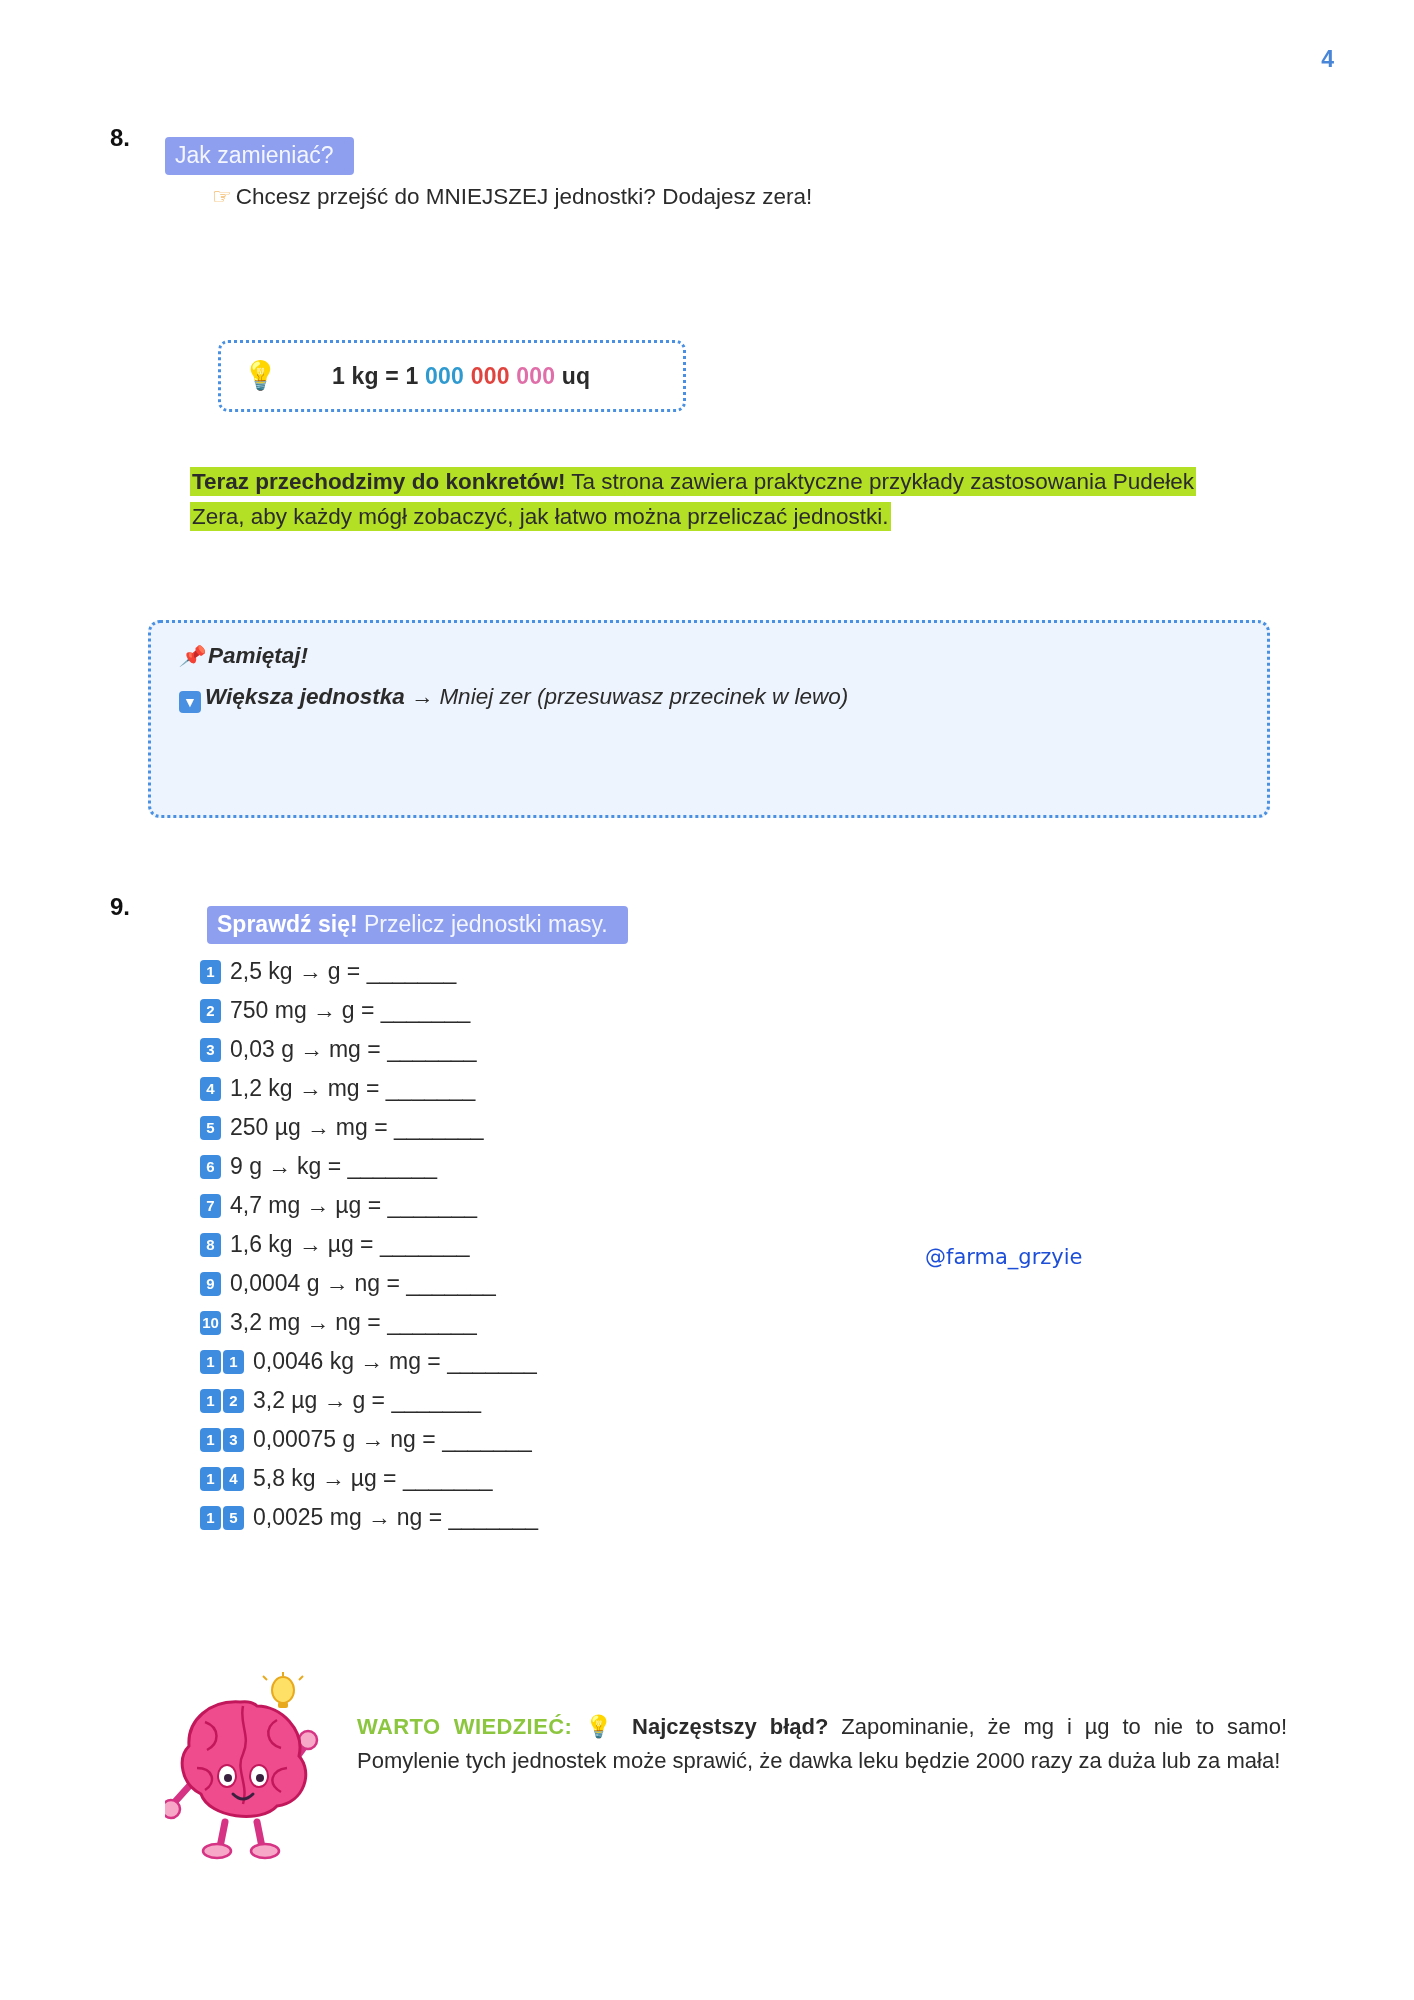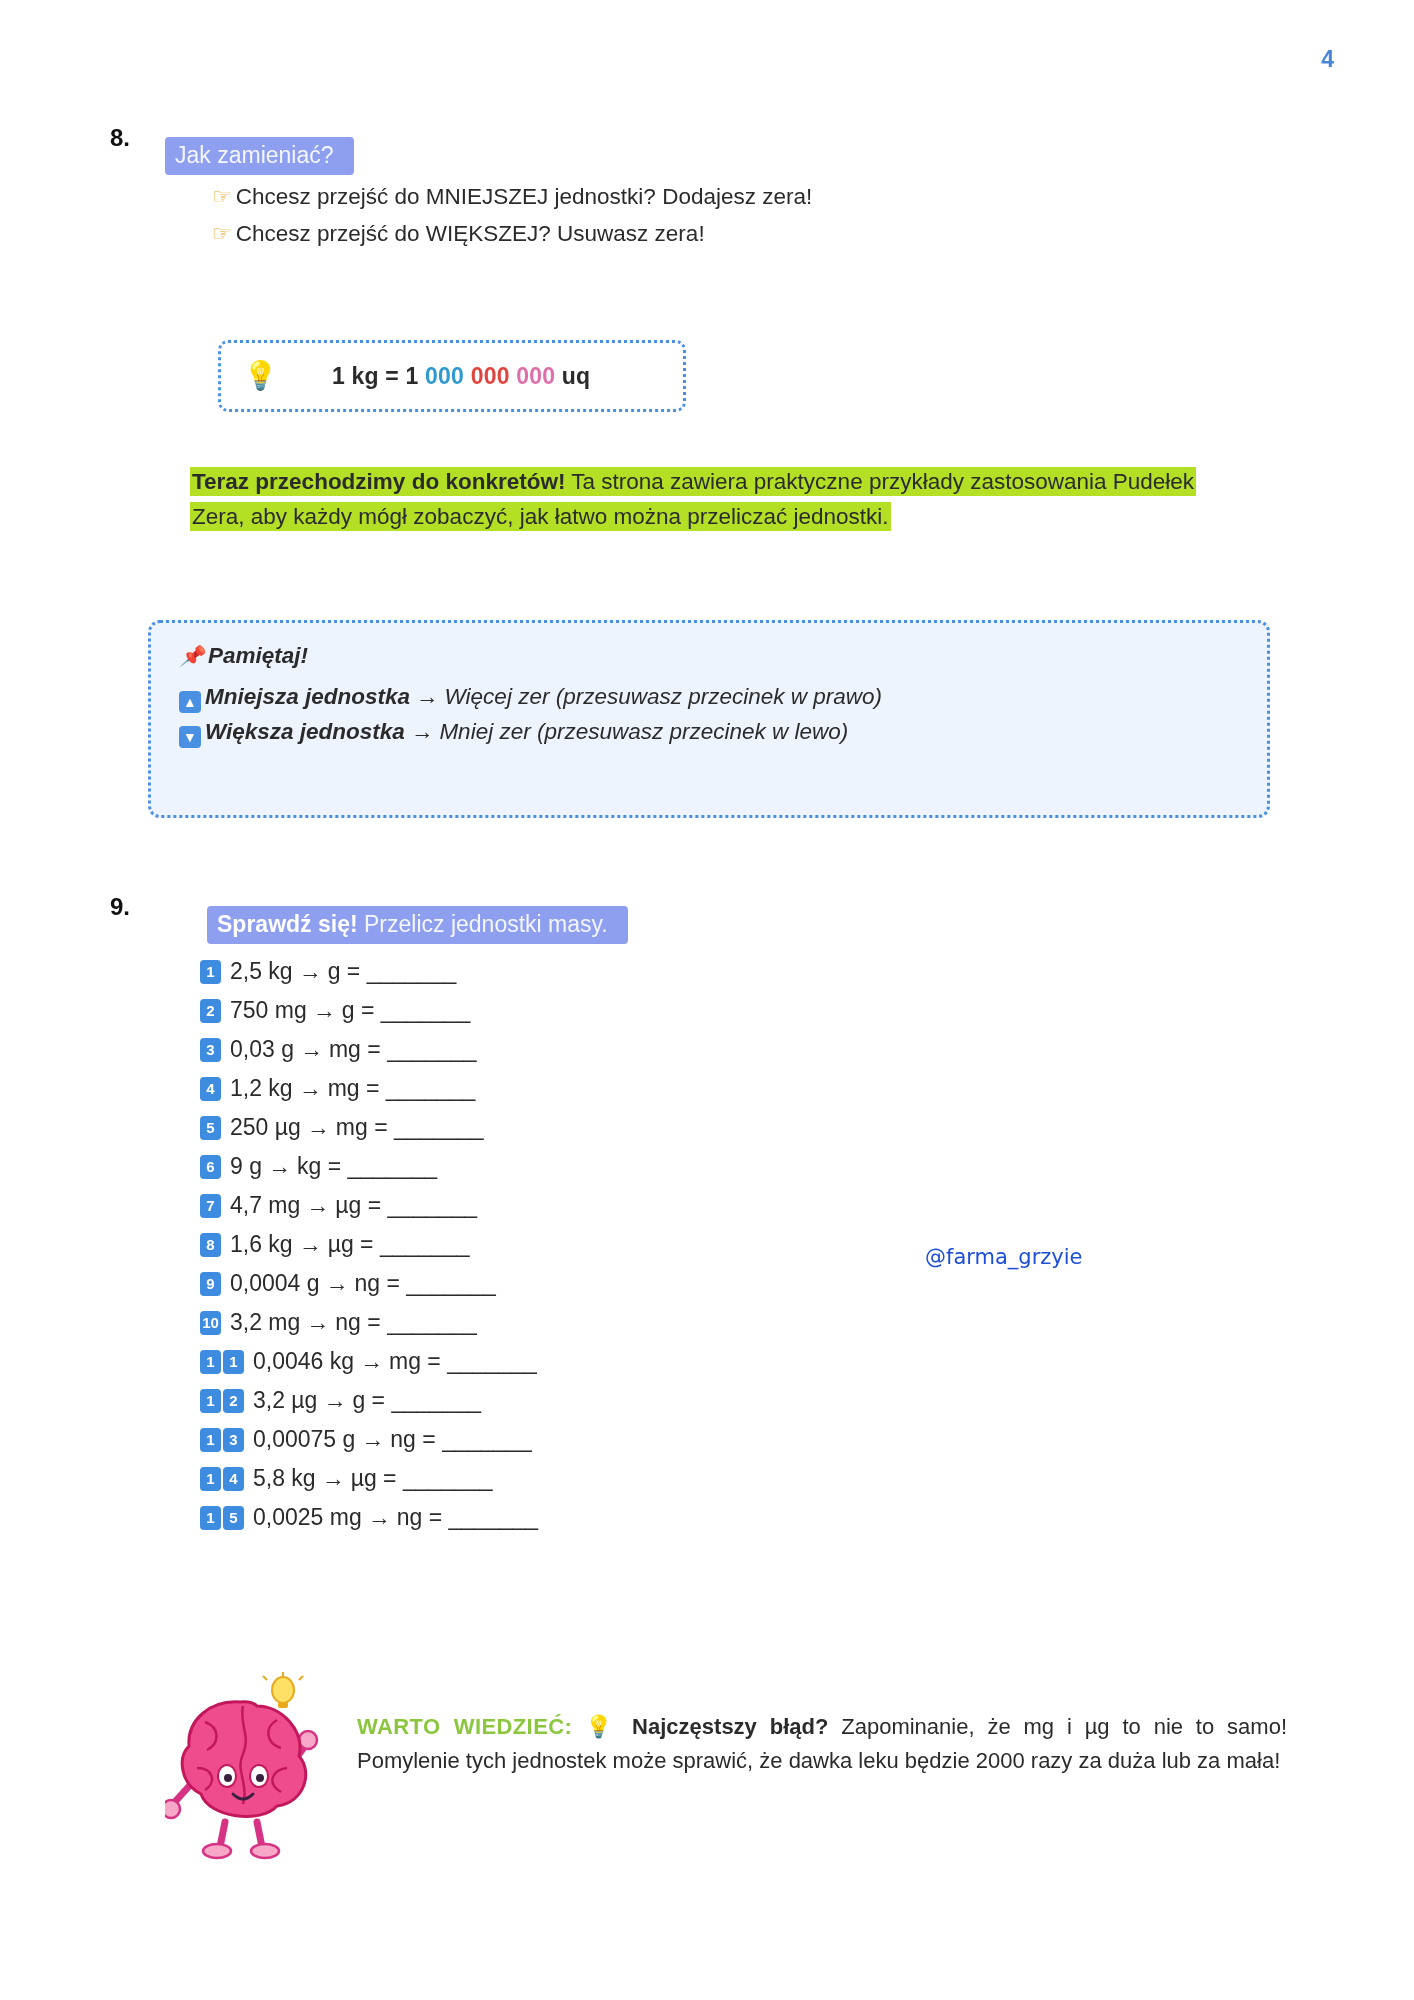--- a/index.html
+++ b/index.html
@@ -229,23 +229,20 @@
   <div class="ex-num" style="left:110px; top:124px;">8.</div>
 
   <div class="title-chip" style="left:165px; top:120px;">
     <span class="light">Jak zamieniać?</span>
   </div>
 
   <div class="bullet-line" style="left:212px; top:183px;">
     <span class="hand">☞</span><span>Chcesz przejść do  MNIEJSZEJ jednostki? Dodajesz zera!</span>
   </div>
 
-  <div class="bullet-line" style="left:212px; top:220px;">
-    <span class="hand">☞</span><span>Chcesz przejść do WIĘKSZEJ? Usuwasz zera!</span>
-  </div>
 
   <div class="tip-box" style="left:218px; top:340px; width:468px; height:72px;">
     <span class="bulb">💡</span>
     <span class="tip-eq">
       <span>1 kg = 1</span>
       <span class="b1">000</span>
       <span class="b2">000</span>
       <span class="b3">000</span>
       <span>uq</span>
     </span>
@@ -253,23 +250,20 @@
 
   <div class="green-block" style="left:150px; top:465px;">
     <span class="hl"><b>Teraz przechodzimy do konkretów!</b> <span>Ta strona zawiera praktyczne przykłady zastosowania Pudełek Zera, aby każdy mógł zobaczyć, jak łatwo można przeliczać jednostki.</span></span>
   </div>
 
   <div class="remember-box" style="left:148px; top:620px; width:1122px; height:198px;">
     <div class="remember-line head">
       <span class="pin">📌</span><span>Pamiętaj!</span>
     </div>
     <div class="remember-line">
-      <span class="sq">▲</span><b>Mniejsza jednostka</b><span class="arr">→</span><span>Więcej zer (przesuwasz przecinek w prawo)</span>
-    </div>
-    <div class="remember-line">
       <span class="sq">▼</span><b>Większa jednostka</b><span class="arr">→</span><span>Mniej zer (przesuwasz przecinek w lewo)</span>
     </div>
   </div>
 
   <div class="ex-num" style="left:110px; top:893px;">9.</div>
 
   <div class="title-chip" style="left:207px; top:889px;">
     <span class="strong">Sprawdź się!</span>
     <span class="light">Przelicz jednostki masy.</span>
   </div>

